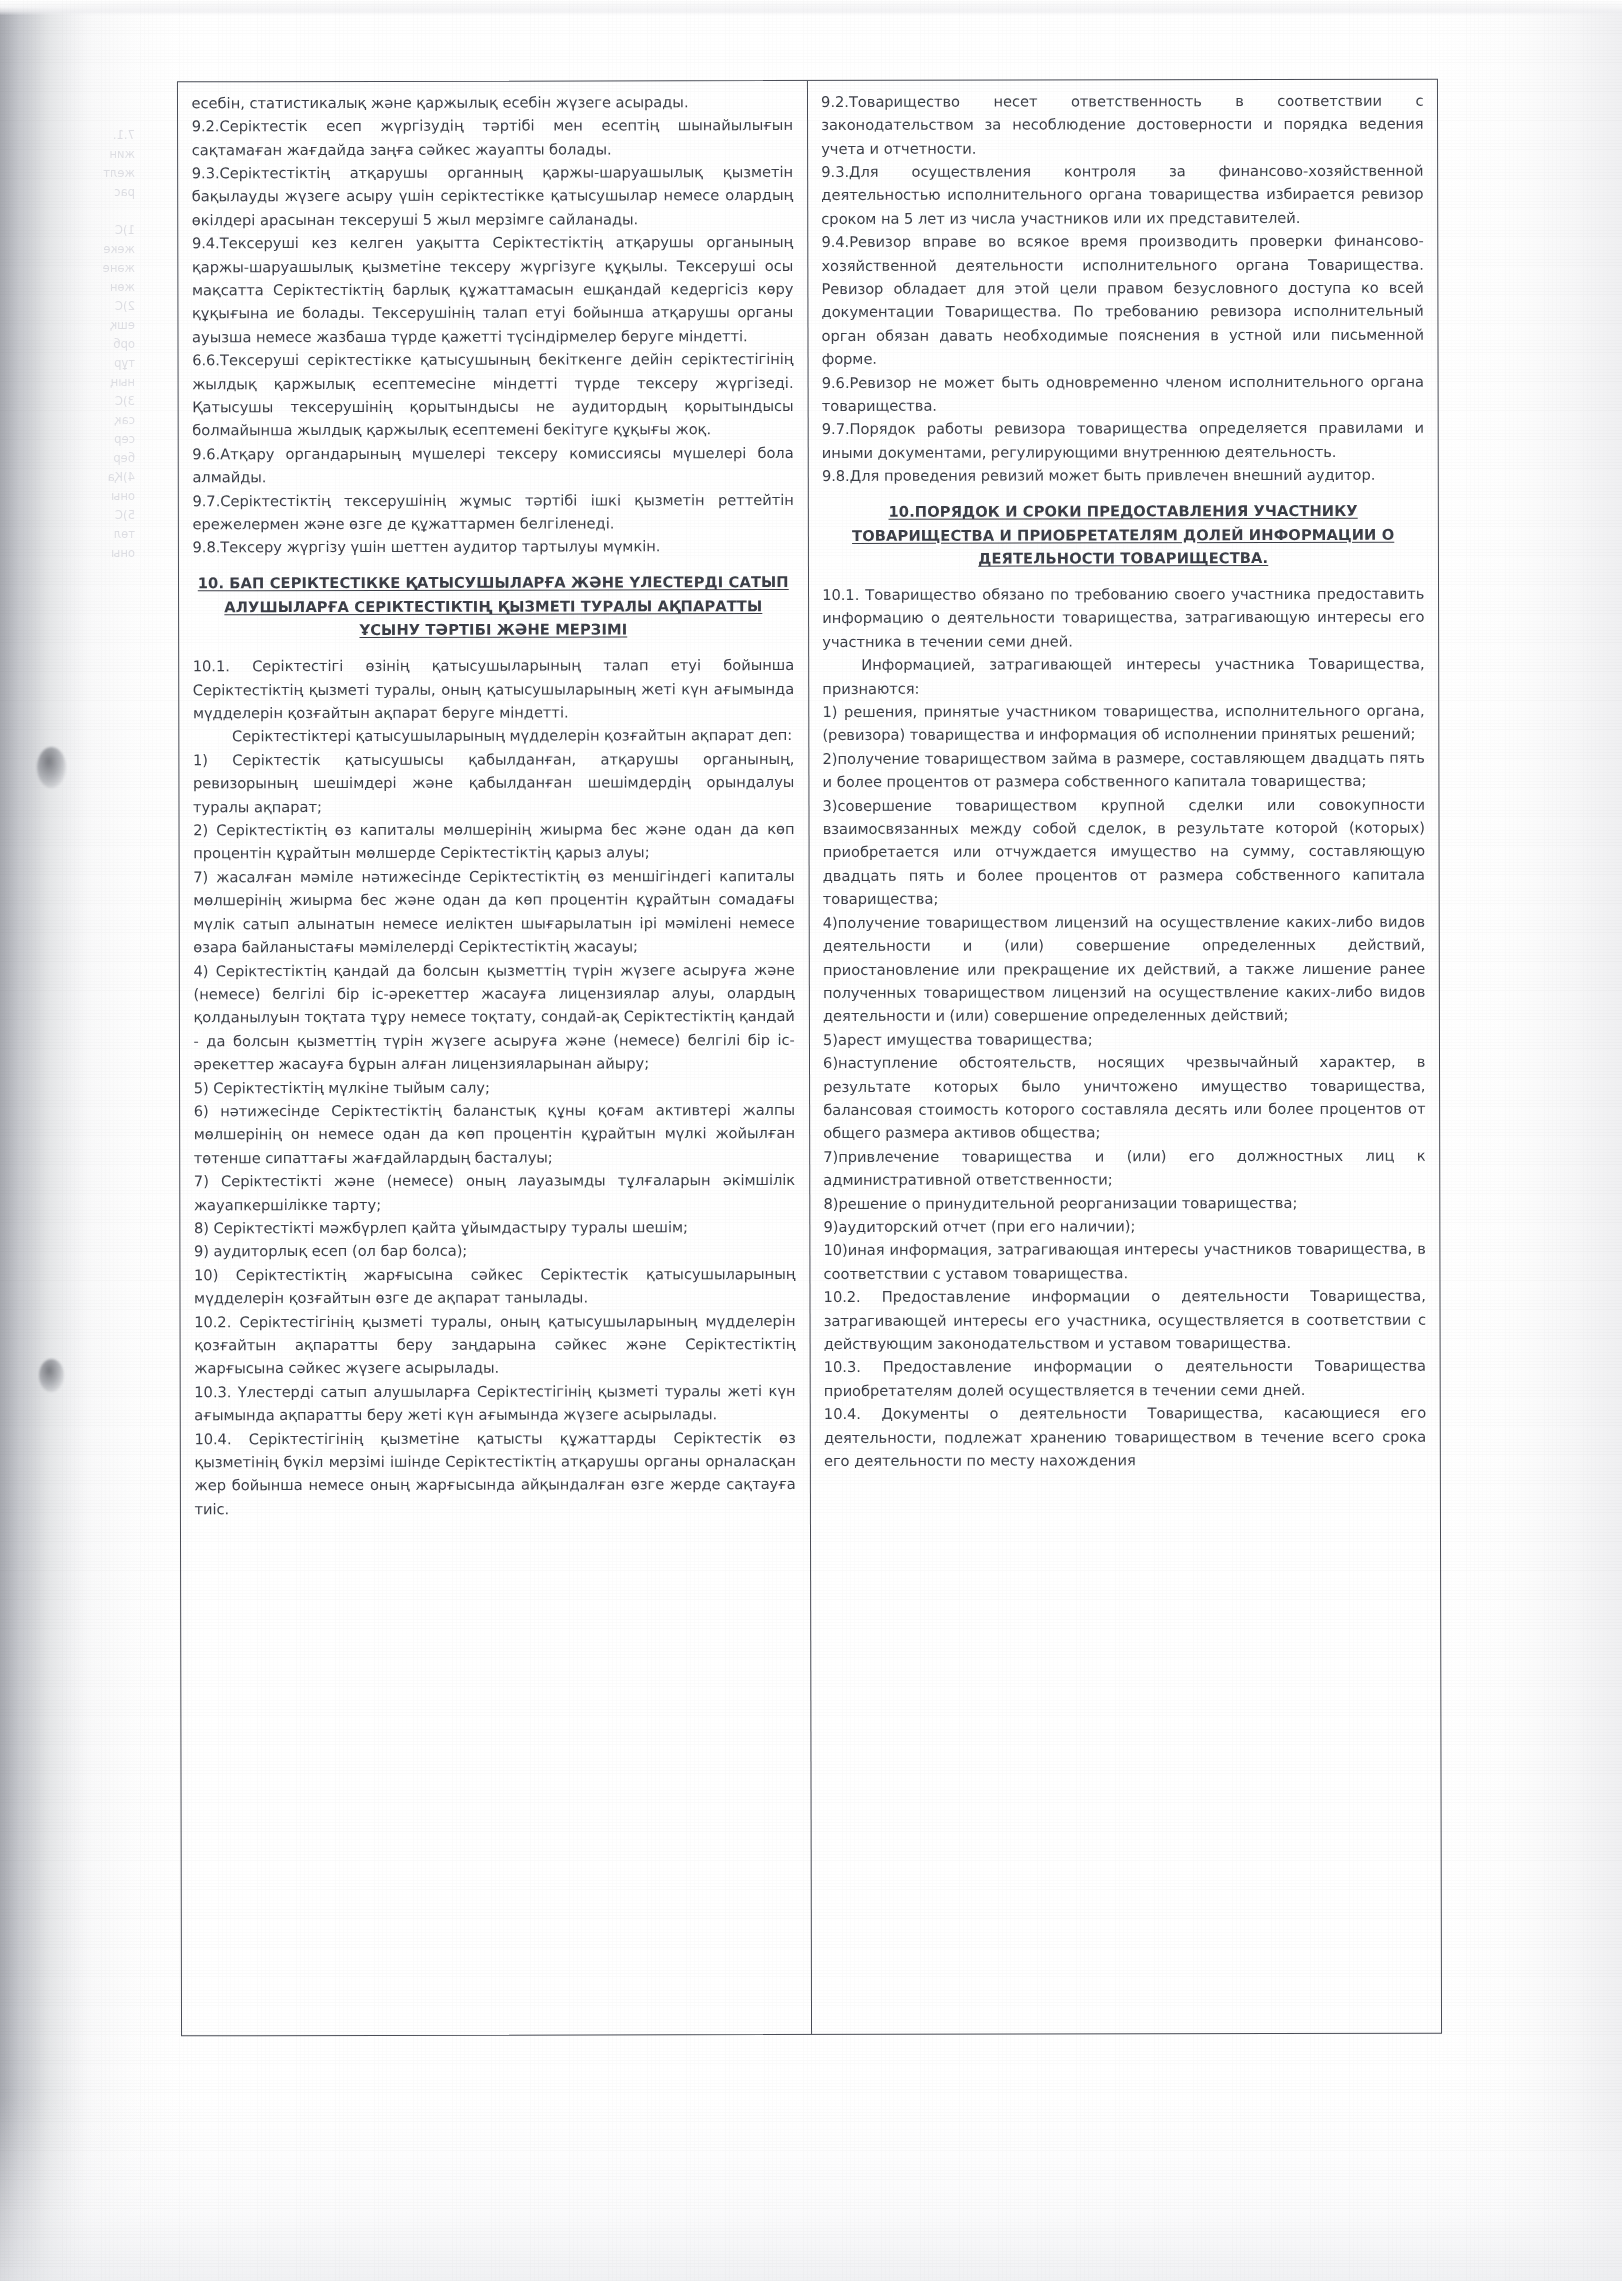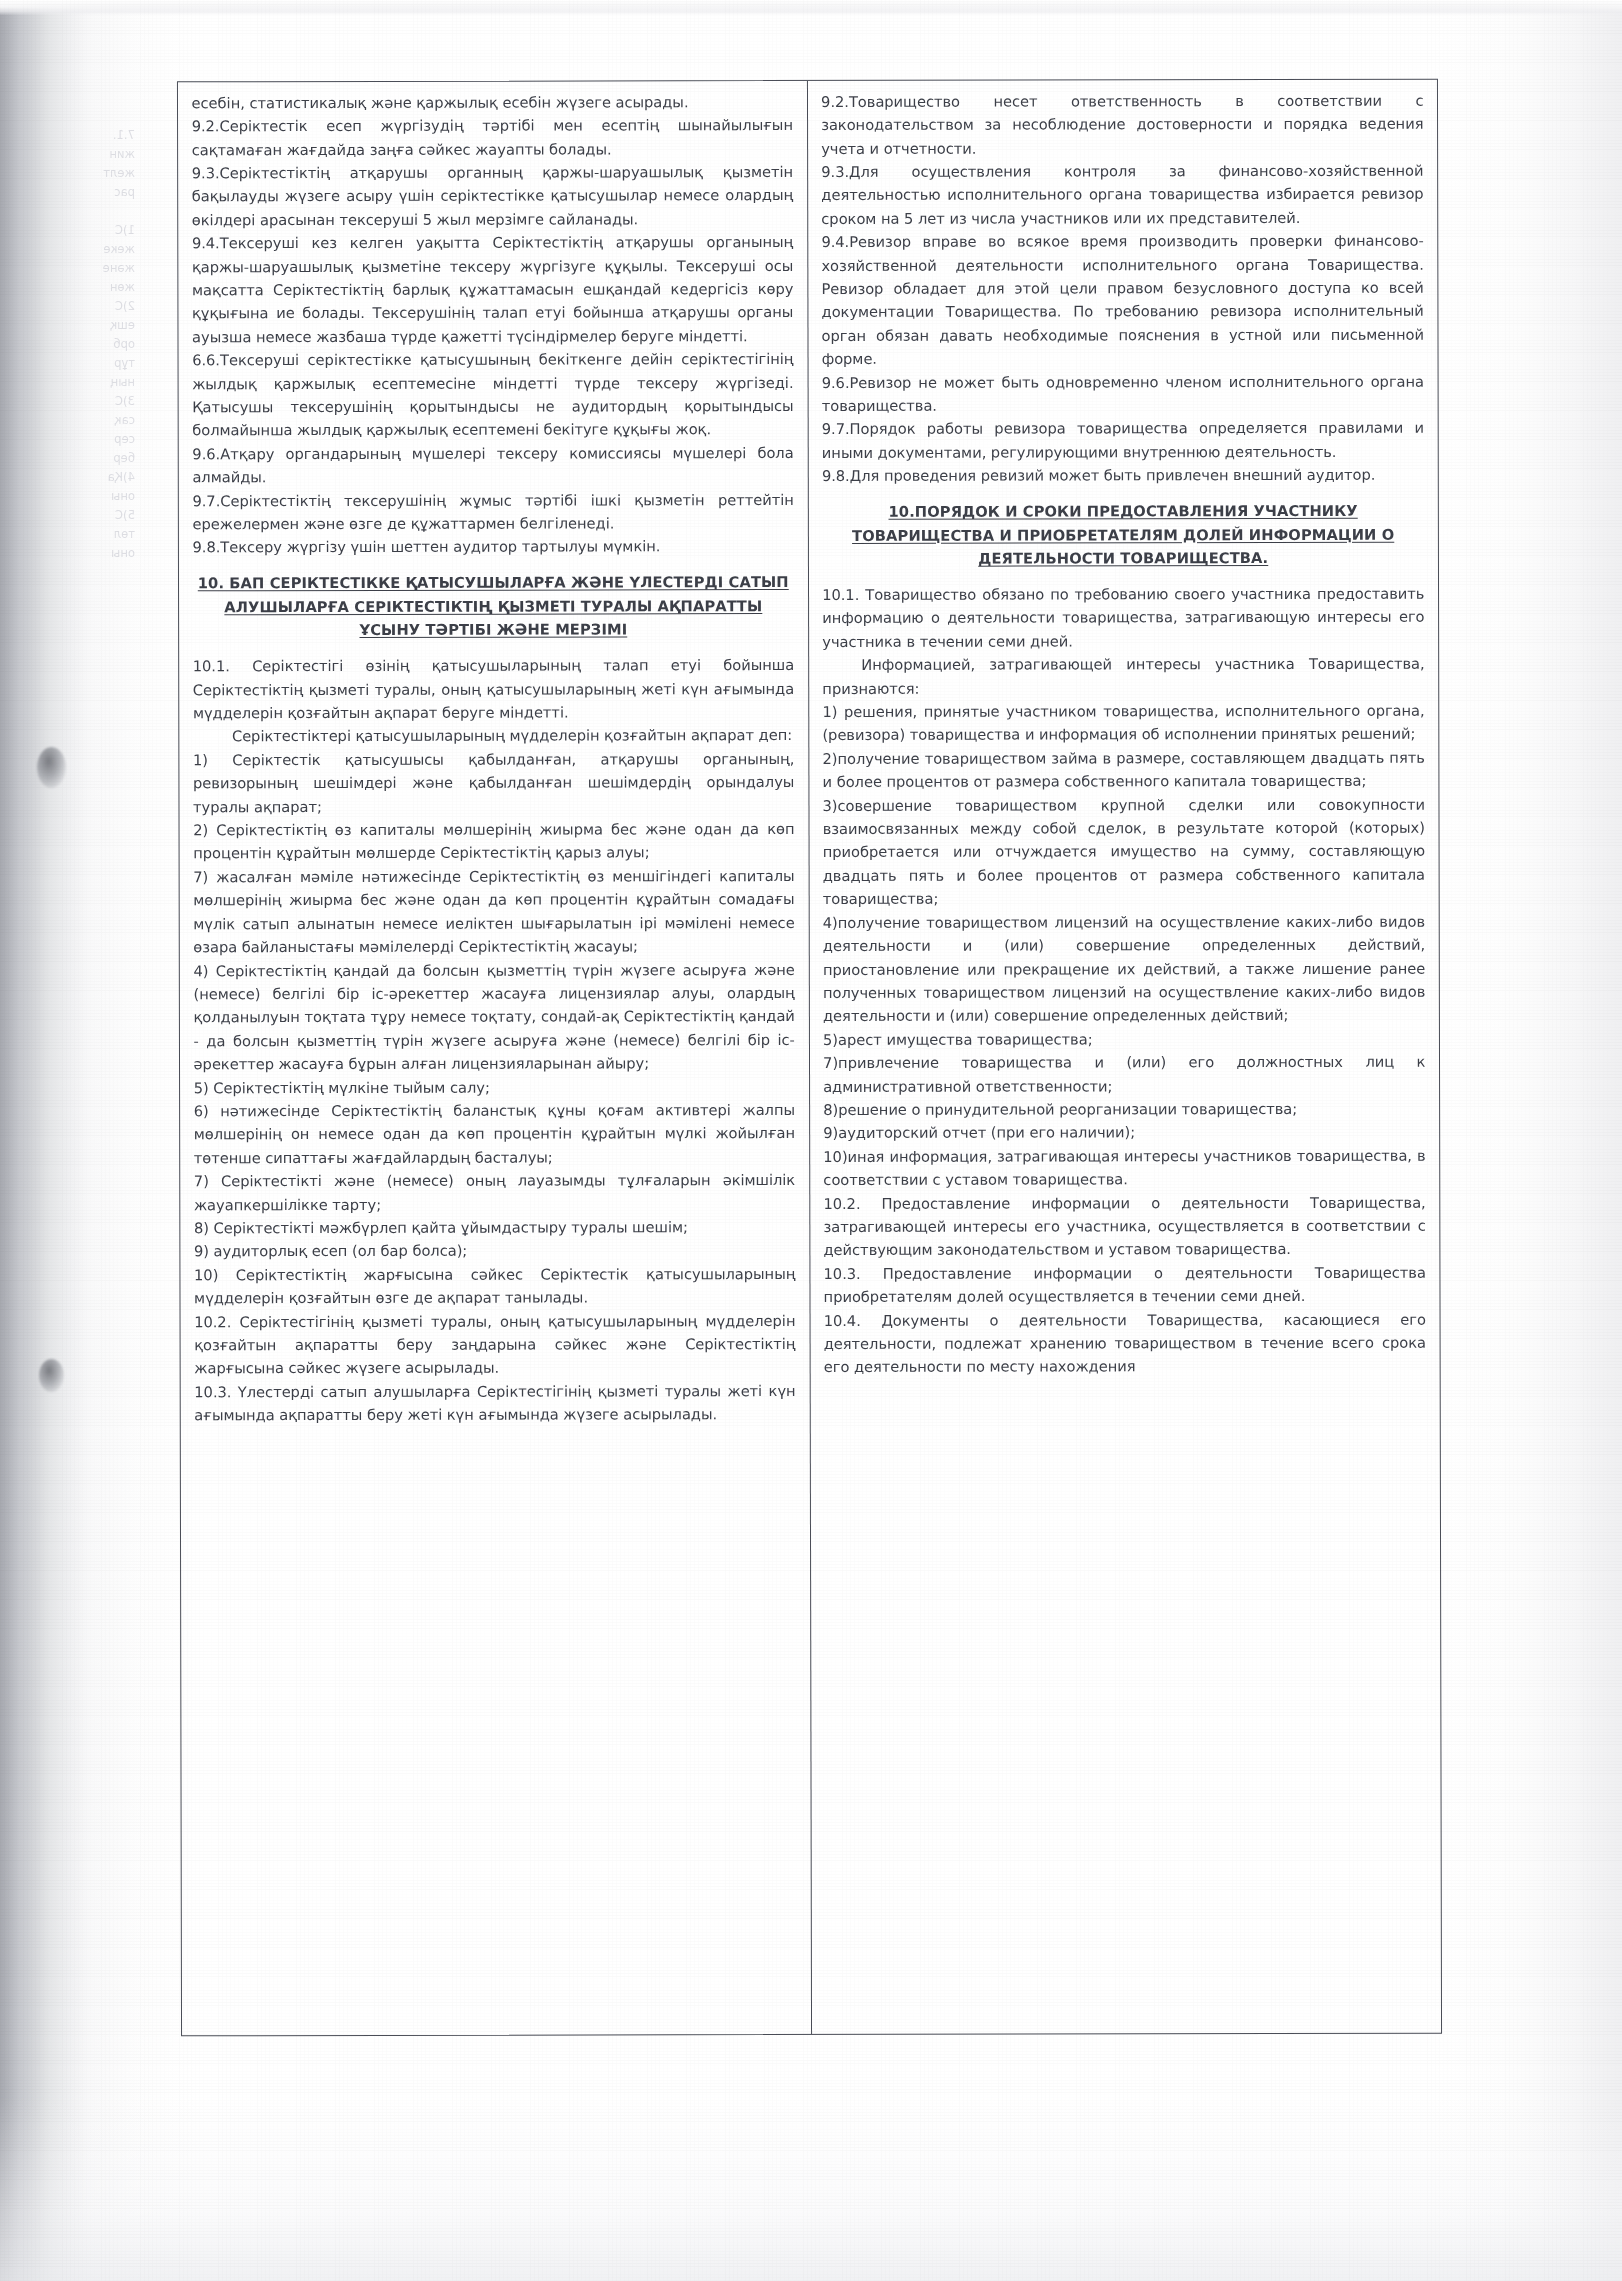--- a/index.html
+++ b/index.html
@@ -209,36 +209,38 @@
       <p class="tight">7) жасалған мәміле нәтижесінде Серіктестіктің өз меншігіндегі капиталы мөлшерінің жиырма бес және одан да көп процентін құрайтын сомадағы мүлік сатып алынатын немесе иеліктен шығарылатын ірі мәмілені немесе өзара байланыстағы мәмілелерді Серіктестіктің жасауы;</p>
       <p class="tight">4) Серіктестіктің қандай да болсын қызметтің түрін жүзеге асыруға және (немесе) белгілі бір іс-әрекеттер жасауға лицензиялар алуы, олардың қолданылуын тоқтата тұру немесе тоқтату, сондай-ақ Серіктестіктің қандай - да болсын қызметтің түрін жүзеге асыруға және (немесе) белгілі бір іс-әрекеттер жасауға бұрын алған лицензияларынан айыру;</p>
       <p class="tight">5) Серіктестіктің мүлкіне тыйым салу;</p>
       <p class="tight">6) нәтижесінде Серіктестіктің баланстық құны қоғам активтері жалпы мөлшерінің он немесе одан да көп процентін құрайтын мүлкі жойылған төтенше сипаттағы жағдайлардың басталуы;</p>
       <p class="tight">7) Серіктестікті және (немесе) оның лауазымды тұлғаларын әкімшілік жауапкершілікке тарту;</p>
       <p class="tight">8) Серіктестікті мәжбүрлеп қайта ұйымдастыру туралы шешім;</p>
       <p class="tight">9) аудиторлық есеп (ол бар болса);</p>
       <p class="tight">10) Серіктестіктің жарғысына сәйкес Серіктестік қатысушыларының мүдделерін қозғайтын өзге де ақпарат танылады.</p>
       <p class="tight">10.2. Серіктестігінің қызметі туралы, оның қатысушыларының мүдделерін қозғайтын ақпаратты беру  заңдарына сәйкес және Серіктестіктің жарғысына сәйкес  жүзеге  асырылады.</p>
       <p class="tight">10.3. Үлестерді сатып алушыларға Серіктестігінің қызметі туралы жеті күн ағымында ақпаратты беру жеті күн ағымында жүзеге асырылады.</p>
+      <p class="tight">10.4. Серіктестігінің қызметіне қатысты құжаттарды Серіктестік өз қызметінің бүкіл мерзімі ішінде Серіктестіктің атқарушы органы орналасқан жер бойынша немесе оның жарғысында айқындалған өзге жерде сақтауға тиіс.</p>
     </div>
   <div class="doc-col" id="col-ru">
       <p>9.2.Товарищество несет ответственность в соответствии с законодательством за несоблюдение достоверности и порядка ведения учета и отчетности.</p>
       <p>9.3.Для осуществления контроля за финансово-хозяйственной деятельностью исполнительного органа товарищества избирается ревизор сроком на 5 лет из числа участников или их представителей.</p>
       <p>9.4.Ревизор вправе во всякое время производить проверки финансово-хозяйственной деятельности исполнительного органа Товарищества. Ревизор обладает для этой цели правом безусловного доступа ко всей документации Товарищества. По требованию ревизора исполнительный орган   обязан давать необходимые пояснения в устной или письменной форме.</p>
       <p>9.6.Ревизор не может быть одновременно членом исполнительного органа товарищества.</p>
       <p>9.7.Порядок работы ревизора товарищества определяется правилами и иными документами, регулирующими внутреннюю деятельность.</p>
       <p>9.8.Для проведения ревизий может быть привлечен внешний аудитор.</p>
       <p class="heading">10.ПОРЯДОК И СРОКИ ПРЕДОСТАВЛЕНИЯ УЧАСТНИКУ ТОВАРИЩЕСТВА И ПРИОБРЕТАТЕЛЯМ ДОЛЕЙ ИНФОРМАЦИИ О ДЕЯТЕЛЬНОСТИ ТОВАРИЩЕСТВА.</p>
       <p>10.1. Товарищество обязано по требованию своего участника предоставить информацию о деятельности товарищества, затрагивающую интересы его участника в течении семи дней.</p>
       <p class="indent">Информацией, затрагивающей интересы участника Товарищества, признаются:</p>
       <p>1) решения, принятые участником товарищества, исполнительного органа, (ревизора) товарищества и информация об исполнении принятых решений;</p>
       <p class="tight">2)получение товариществом займа в размере, составляющем двадцать пять и более процентов от размера собственного капитала товарищества;</p>
       <p class="tight">3)совершение товариществом крупной сделки или совокупности взаимосвязанных между собой сделок, в результате которой (которых) приобретается или отчуждается имущество на сумму, составляющую двадцать пять и более процентов от размера собственного капитала товарищества;</p>
       <p class="tight">4)получение товариществом лицензий на осуществление каких-либо видов деятельности и (или) совершение определенных действий, приостановление или прекращение их действий, а также лишение ранее полученных товариществом лицензий на осуществление каких-либо видов деятельности и (или) совершение определенных действий;</p>
       <p class="tight">5)арест имущества товарищества;</p>
+      <p class="tight">6)наступление обстоятельств, носящих чрезвычайный характер, в результате которых было уничтожено имущество товарищества, балансовая стоимость которого составляла десять или более процентов от общего размера активов общества;</p>
       <p class="tight">7)привлечение товарищества и (или) его должностных лиц к административной ответственности;</p>
       <p class="tight">8)решение о принудительной реорганизации товарищества;</p>
       <p class="tight">9)аудиторский отчет (при его наличии);</p>
       <p class="tight">10)иная информация, затрагивающая интересы участников товарищества, в соответствии с уставом товарищества.</p>
       <p class="tight">10.2. Предоставление информации о деятельности Товарищества, затрагивающей интересы его участника, осуществляется в соответствии с действующим законодательством и уставом товарищества.</p>
       <p class="tight">10.3. Предоставление информации о деятельности Товарищества приобретателям долей осуществляется в течении семи дней.</p>
       <p class="tight">10.4. Документы о деятельности Товарищества, касающиеся его деятельности, подлежат хранению товариществом в течение всего срока его деятельности по месту нахождения</p>
     </div>
 </div>
 

